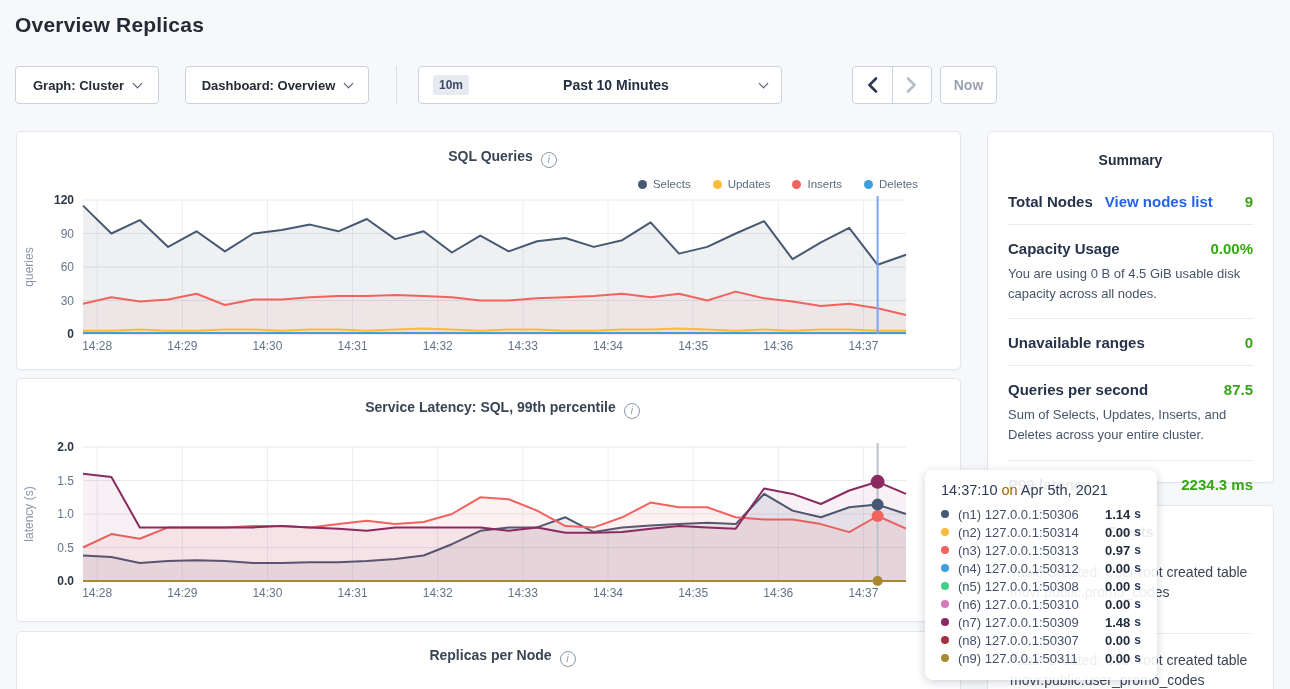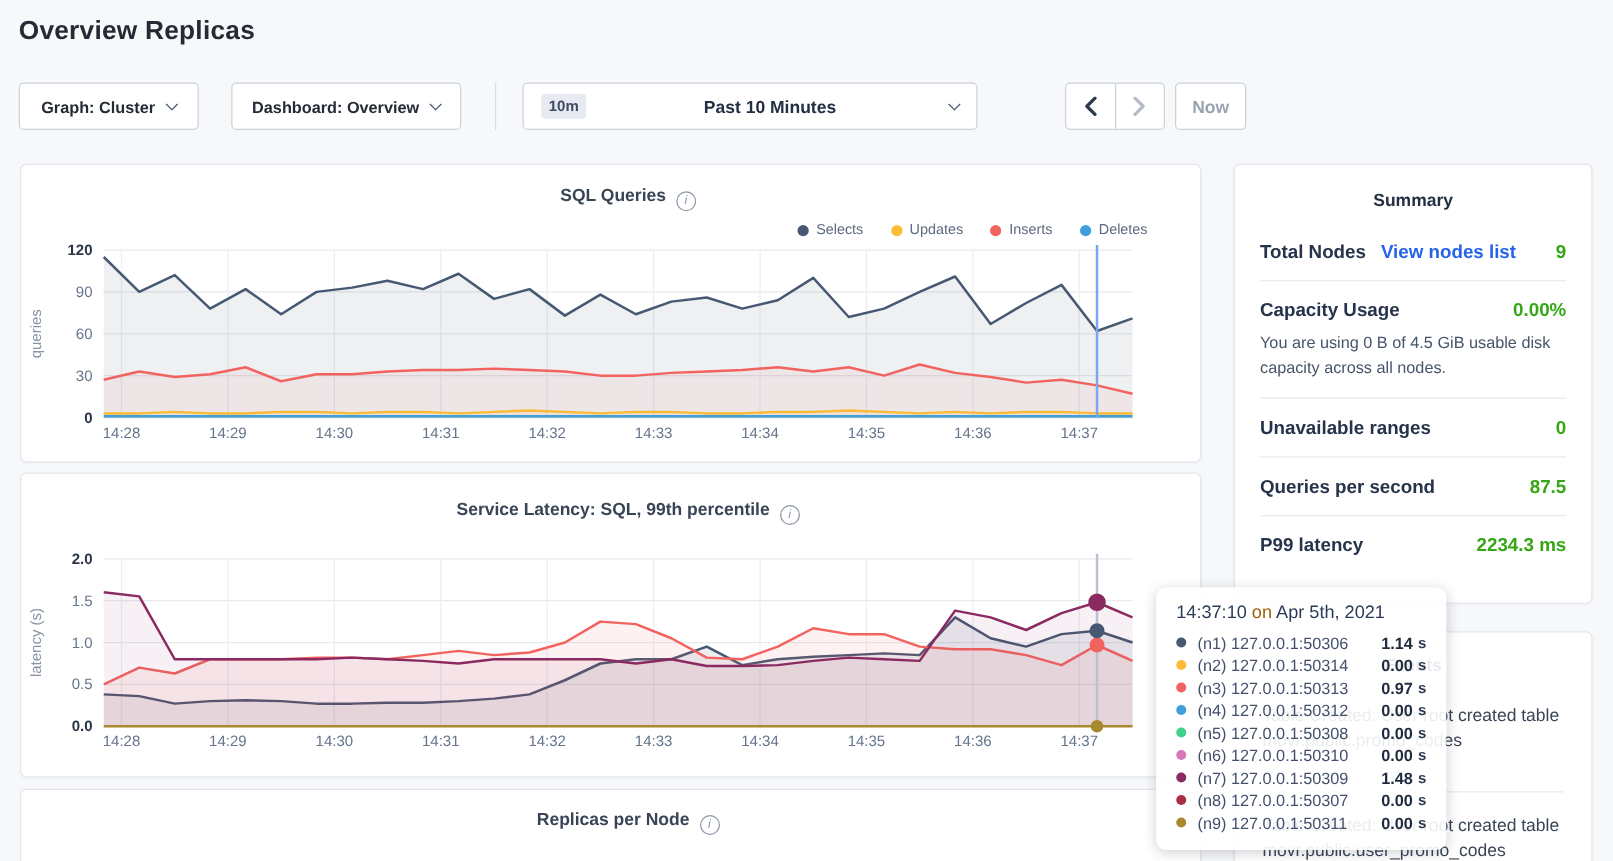--- a/index.html
+++ b/index.html
@@ -274,20 +274,21 @@
       <span class="sum-label">Unavailable ranges</span>
       <span class="sum-value">0</span>
     </div>
   </div>
 
   <div class="sum-section">
     <div class="sum-row">
       <span class="sum-label">Queries per second</span>
       <span class="sum-value">87.5</span>
     </div>
+    <div class="sum-desc">Sum of Selects, Updates, Inserts, and Deletes across your entire cluster.</div>
   </div>
 
   <div class="sum-section last">
     <div class="sum-row">
       <span class="sum-label">P99 latency</span>
       <span class="sum-value">2234.3 ms</span>
     </div>
   </div>
 </div>
 

